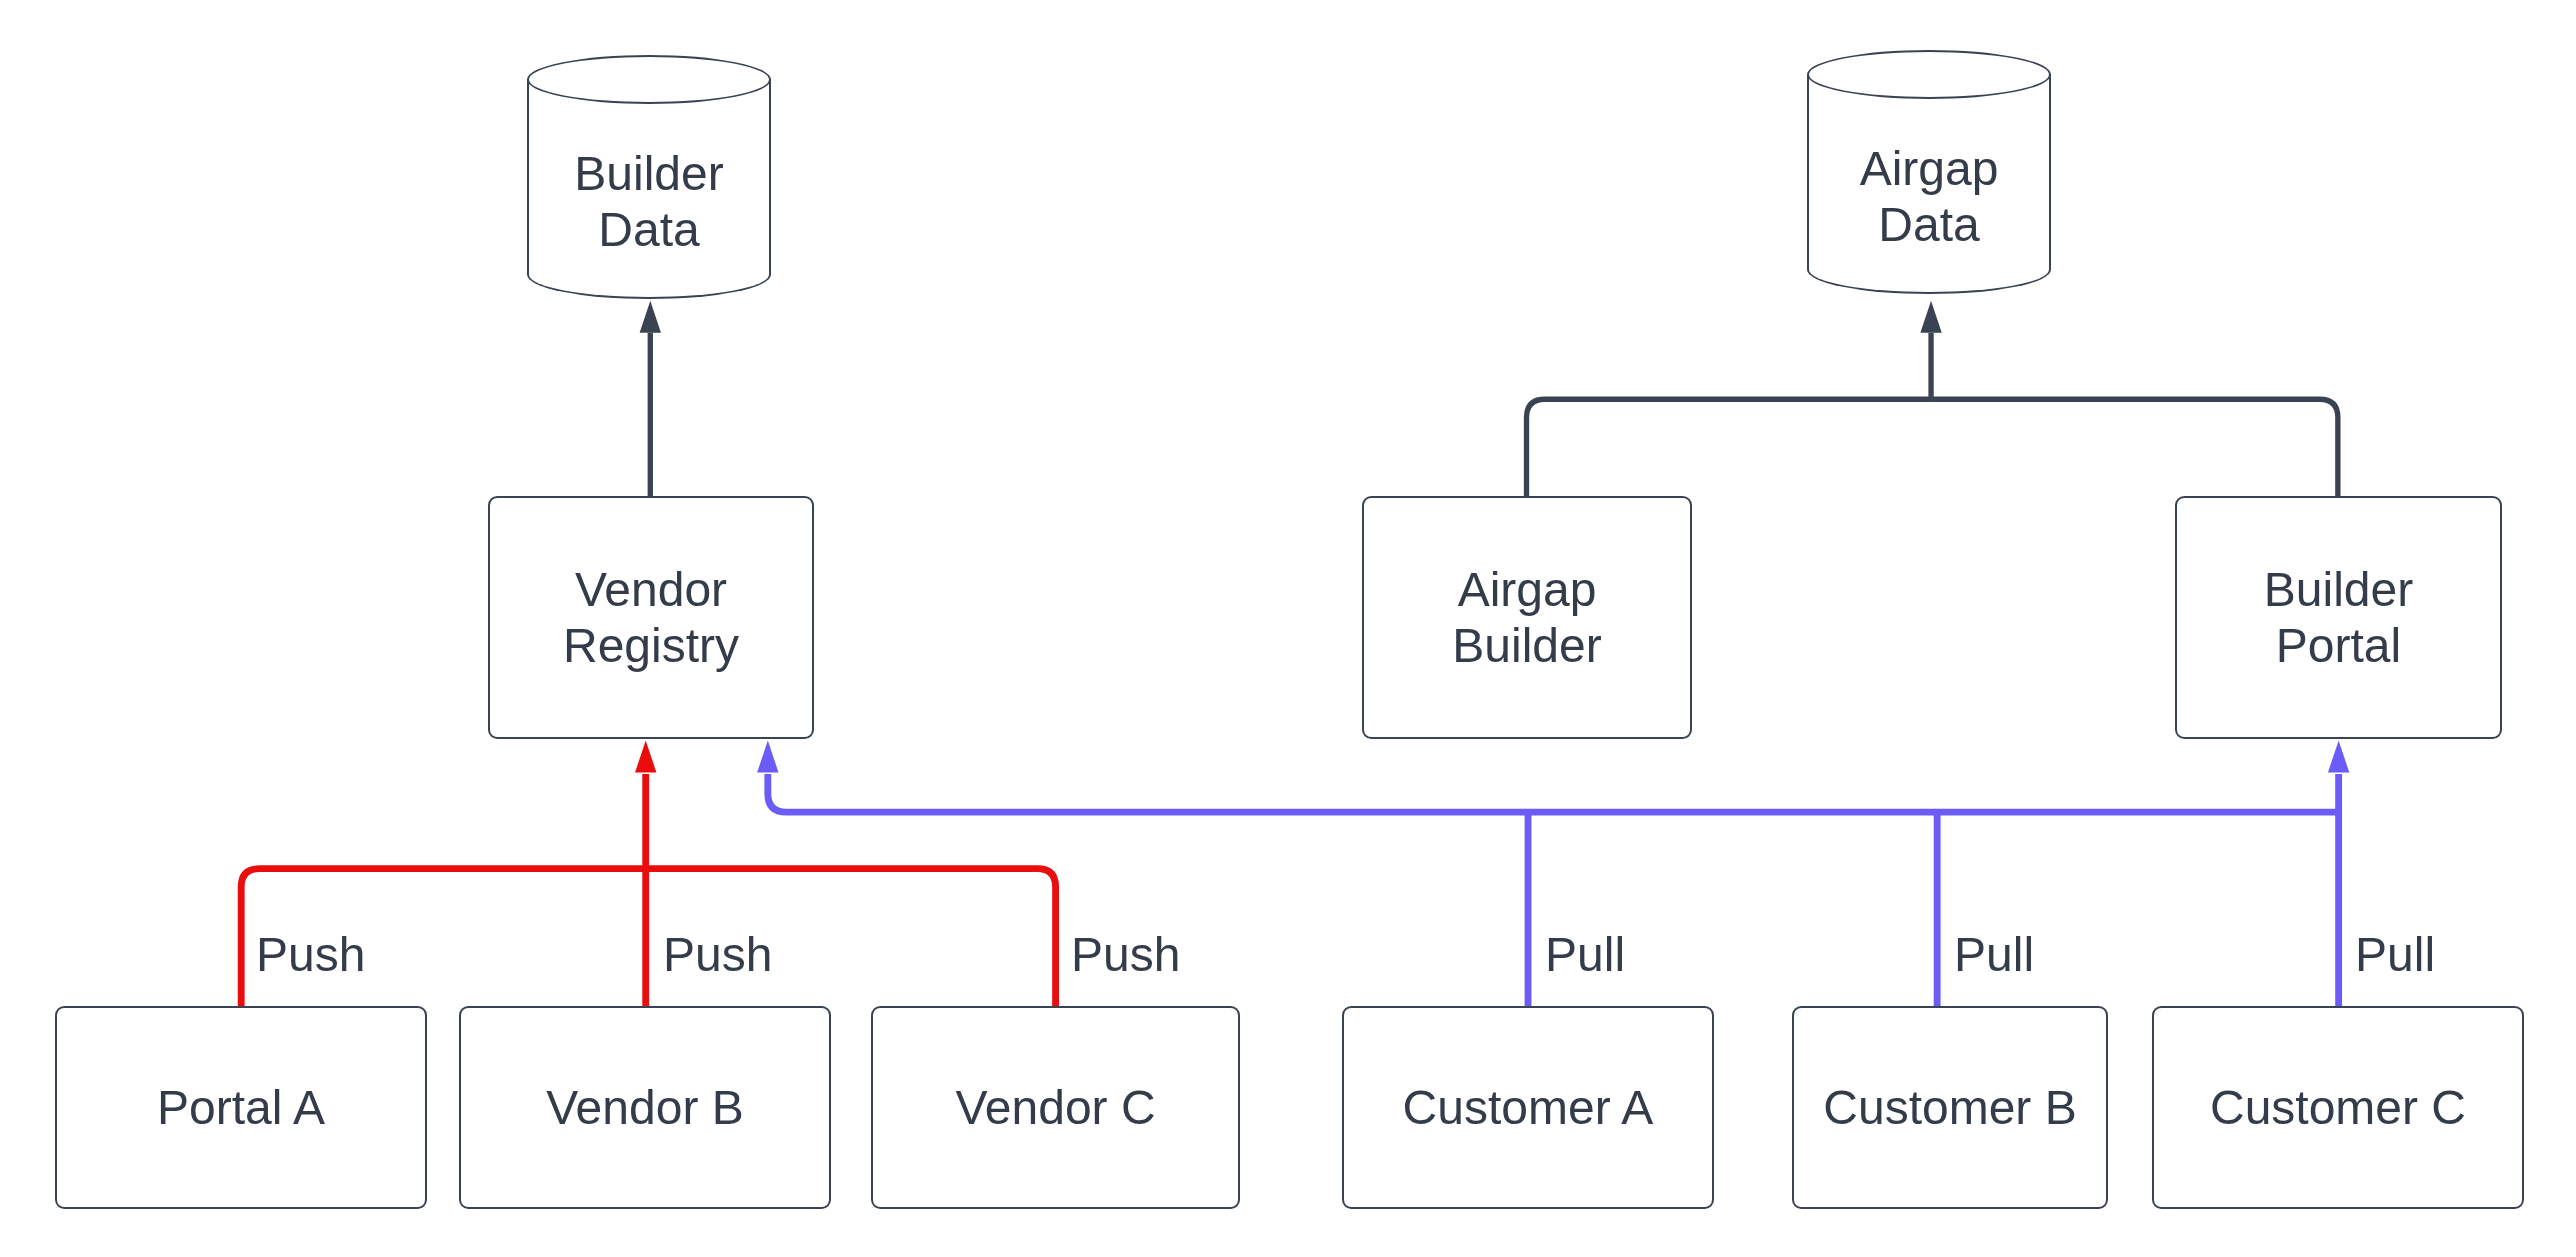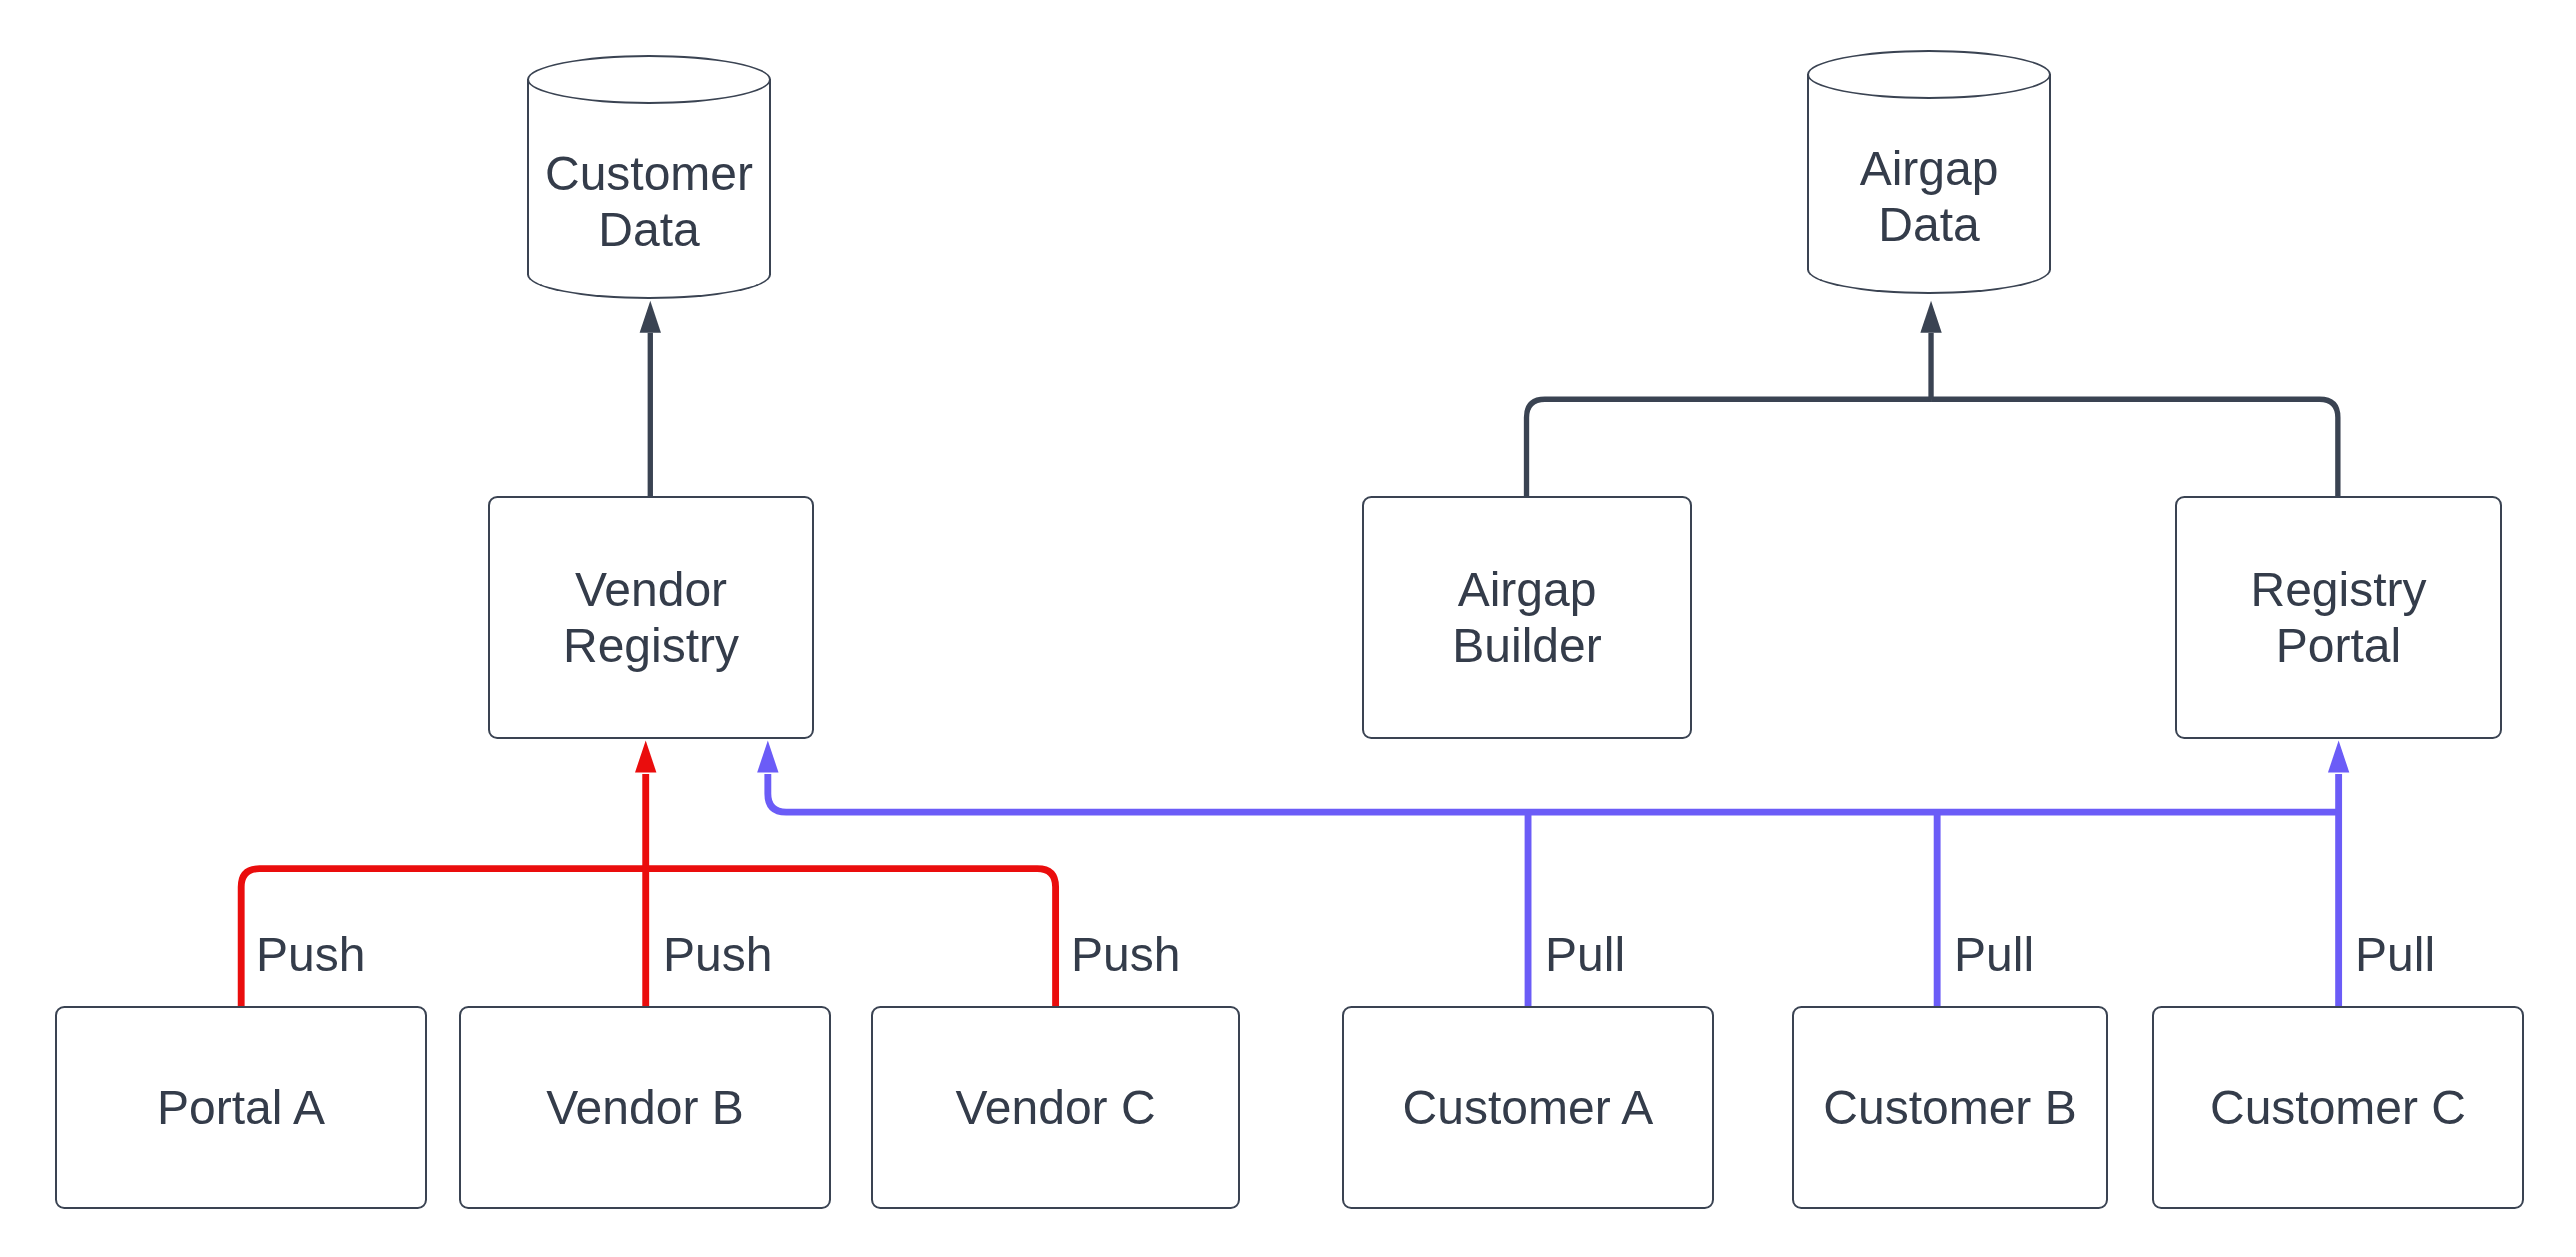--- a/index.html
+++ b/index.html
@@ -67,40 +67,40 @@
     <path class="edge edge-pull" d="M2002 1318 V1064"></path>
     <path class="edge edge-pull" d="M2538 1318 V1064"></path>
     <path class="edge edge-pull" d="M3064 1318 V1014"></path>
     <polygon class="head-pull" points="3064,970 3050,1012 3078,1012"></polygon>
   </svg>
 
   <div class="cylinder" style="left:527px;top:55px;width:244px;height:244px">
     <div class="cyl-body"></div>
     <div class="cyl-top"></div>
     <div class="cyl-label">
-      <div class="cyl-label-inner">Customer Data</div>
+      <div class="cyl-label-inner">Builder Data</div>
     </div>
   </div>
 
   <div class="cylinder" style="left:1807px;top:50px;width:244px;height:244px">
     <div class="cyl-body"></div>
     <div class="cyl-top"></div>
     <div class="cyl-label">
       <div class="cyl-label-inner">Airgap Data</div>
     </div>
   </div>
 
   <div class="node" style="left:488px;top:496px;width:326px;height:243px">
     <div class="node-label">Vendor Registry</div>
   </div>
   <div class="node" style="left:1362px;top:496px;width:330px;height:243px">
     <div class="node-label">Airgap Builder</div>
   </div>
   <div class="node" style="left:2175px;top:496px;width:327px;height:243px">
-    <div class="node-label">Registry Portal</div>
+    <div class="node-label">Builder Portal</div>
   </div>
 
   <div class="node" style="left:55px;top:1006px;width:372px;height:203px">
     <div class="node-label">Portal A</div>
   </div>
   <div class="node" style="left:459px;top:1006px;width:372px;height:203px">
     <div class="node-label">Vendor B</div>
   </div>
   <div class="node" style="left:871px;top:1006px;width:369px;height:203px">
     <div class="node-label">Vendor C</div>

